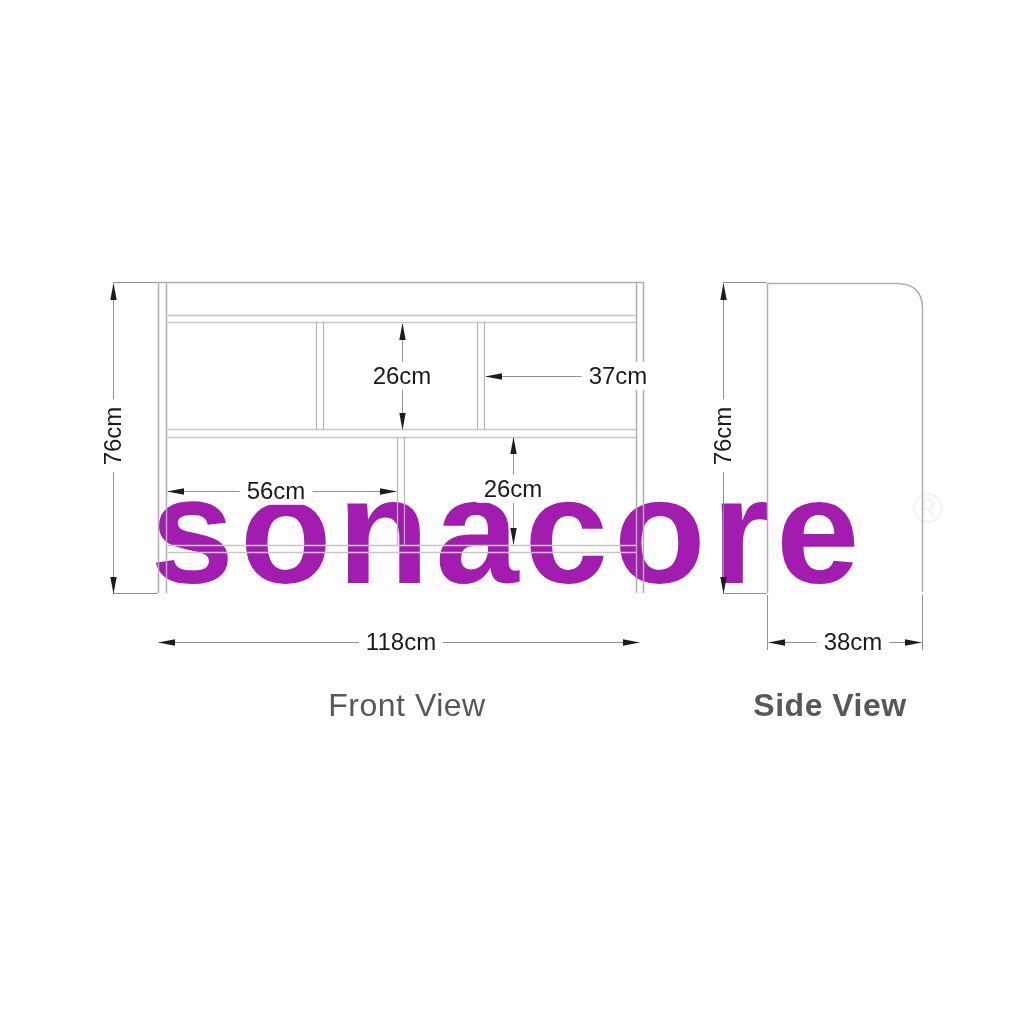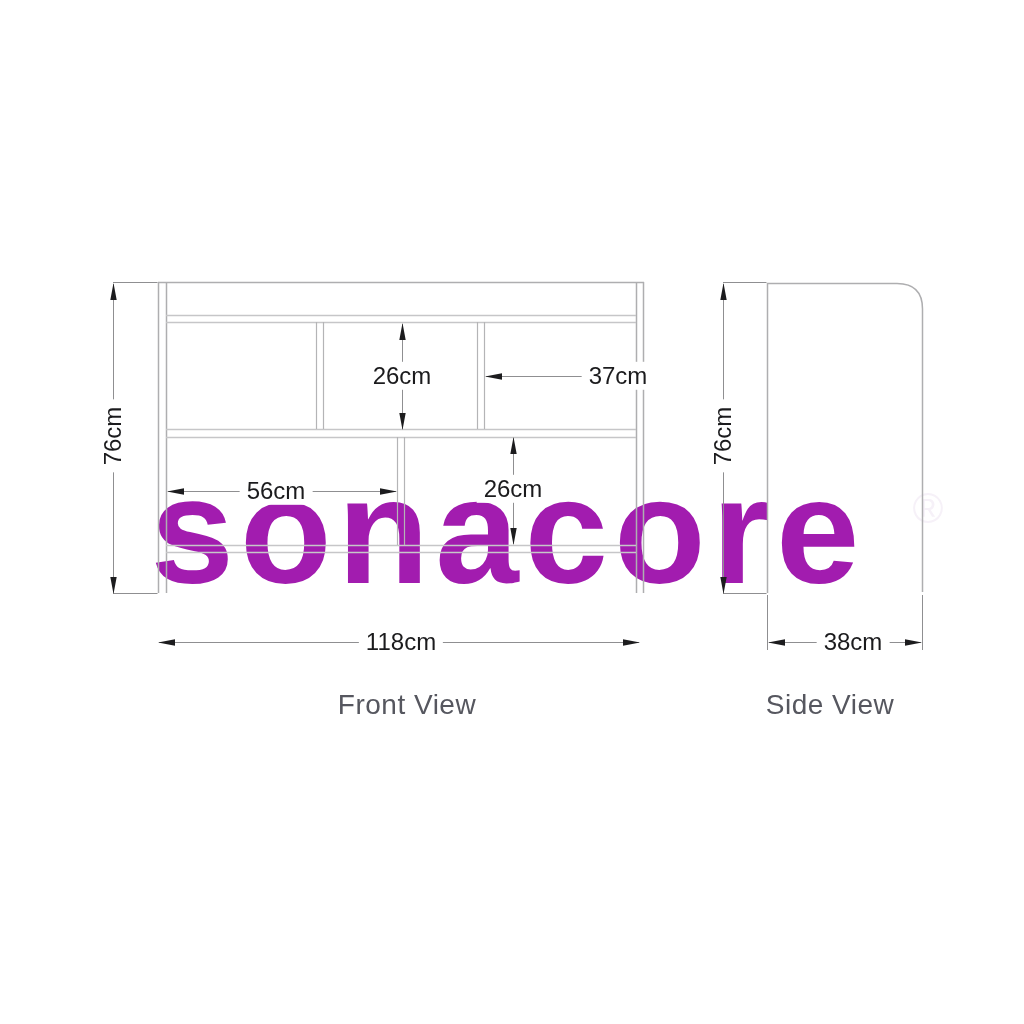--- a/index.html
+++ b/index.html
@@ -34,21 +34,21 @@
     font-size:24px;color:#1b1b1d;
     background:#ffffff;padding:1px 7px;
     white-space:nowrap;line-height:1.1;
   }
   .dim.rot{transform:translate(-50%,-50%) rotate(-90deg);}
 
   
   .view-title{
     position:absolute;z-index:3;
     transform:translate(-50%,-50%);
-    font-size:28px;color:#56575f;
+    font-size:32px;color:#56575f;
     letter-spacing:0.5px;white-space:nowrap;
   }
 </style>
 </head>
 <body>
 
 <div class="canvas">
 
   <div class="watermark">sonacore</div>
   <div class="reg-mark">®</div>
@@ -157,15 +157,15 @@
   <div class="dim" style="left:276px;top:491px;">56cm</div>
 
   <div class="dim" style="left:513px;top:489px;">26cm</div>
 
   <div class="dim rot" style="left:723px;top:436px;">76cm</div>
 
   <div class="dim" style="left:853px;top:642px;">38cm</div>
 
   <div class="view-title" style="left:407px;top:705px;">Front View</div>
 
-  <div class="view-title" style="left:830px;top:705px;">Side View</div>
+  <div class="view-title" style="left:830px;top:705px;font-weight:bold;">Side View</div>
 
 </div>
 
 </body></html>

